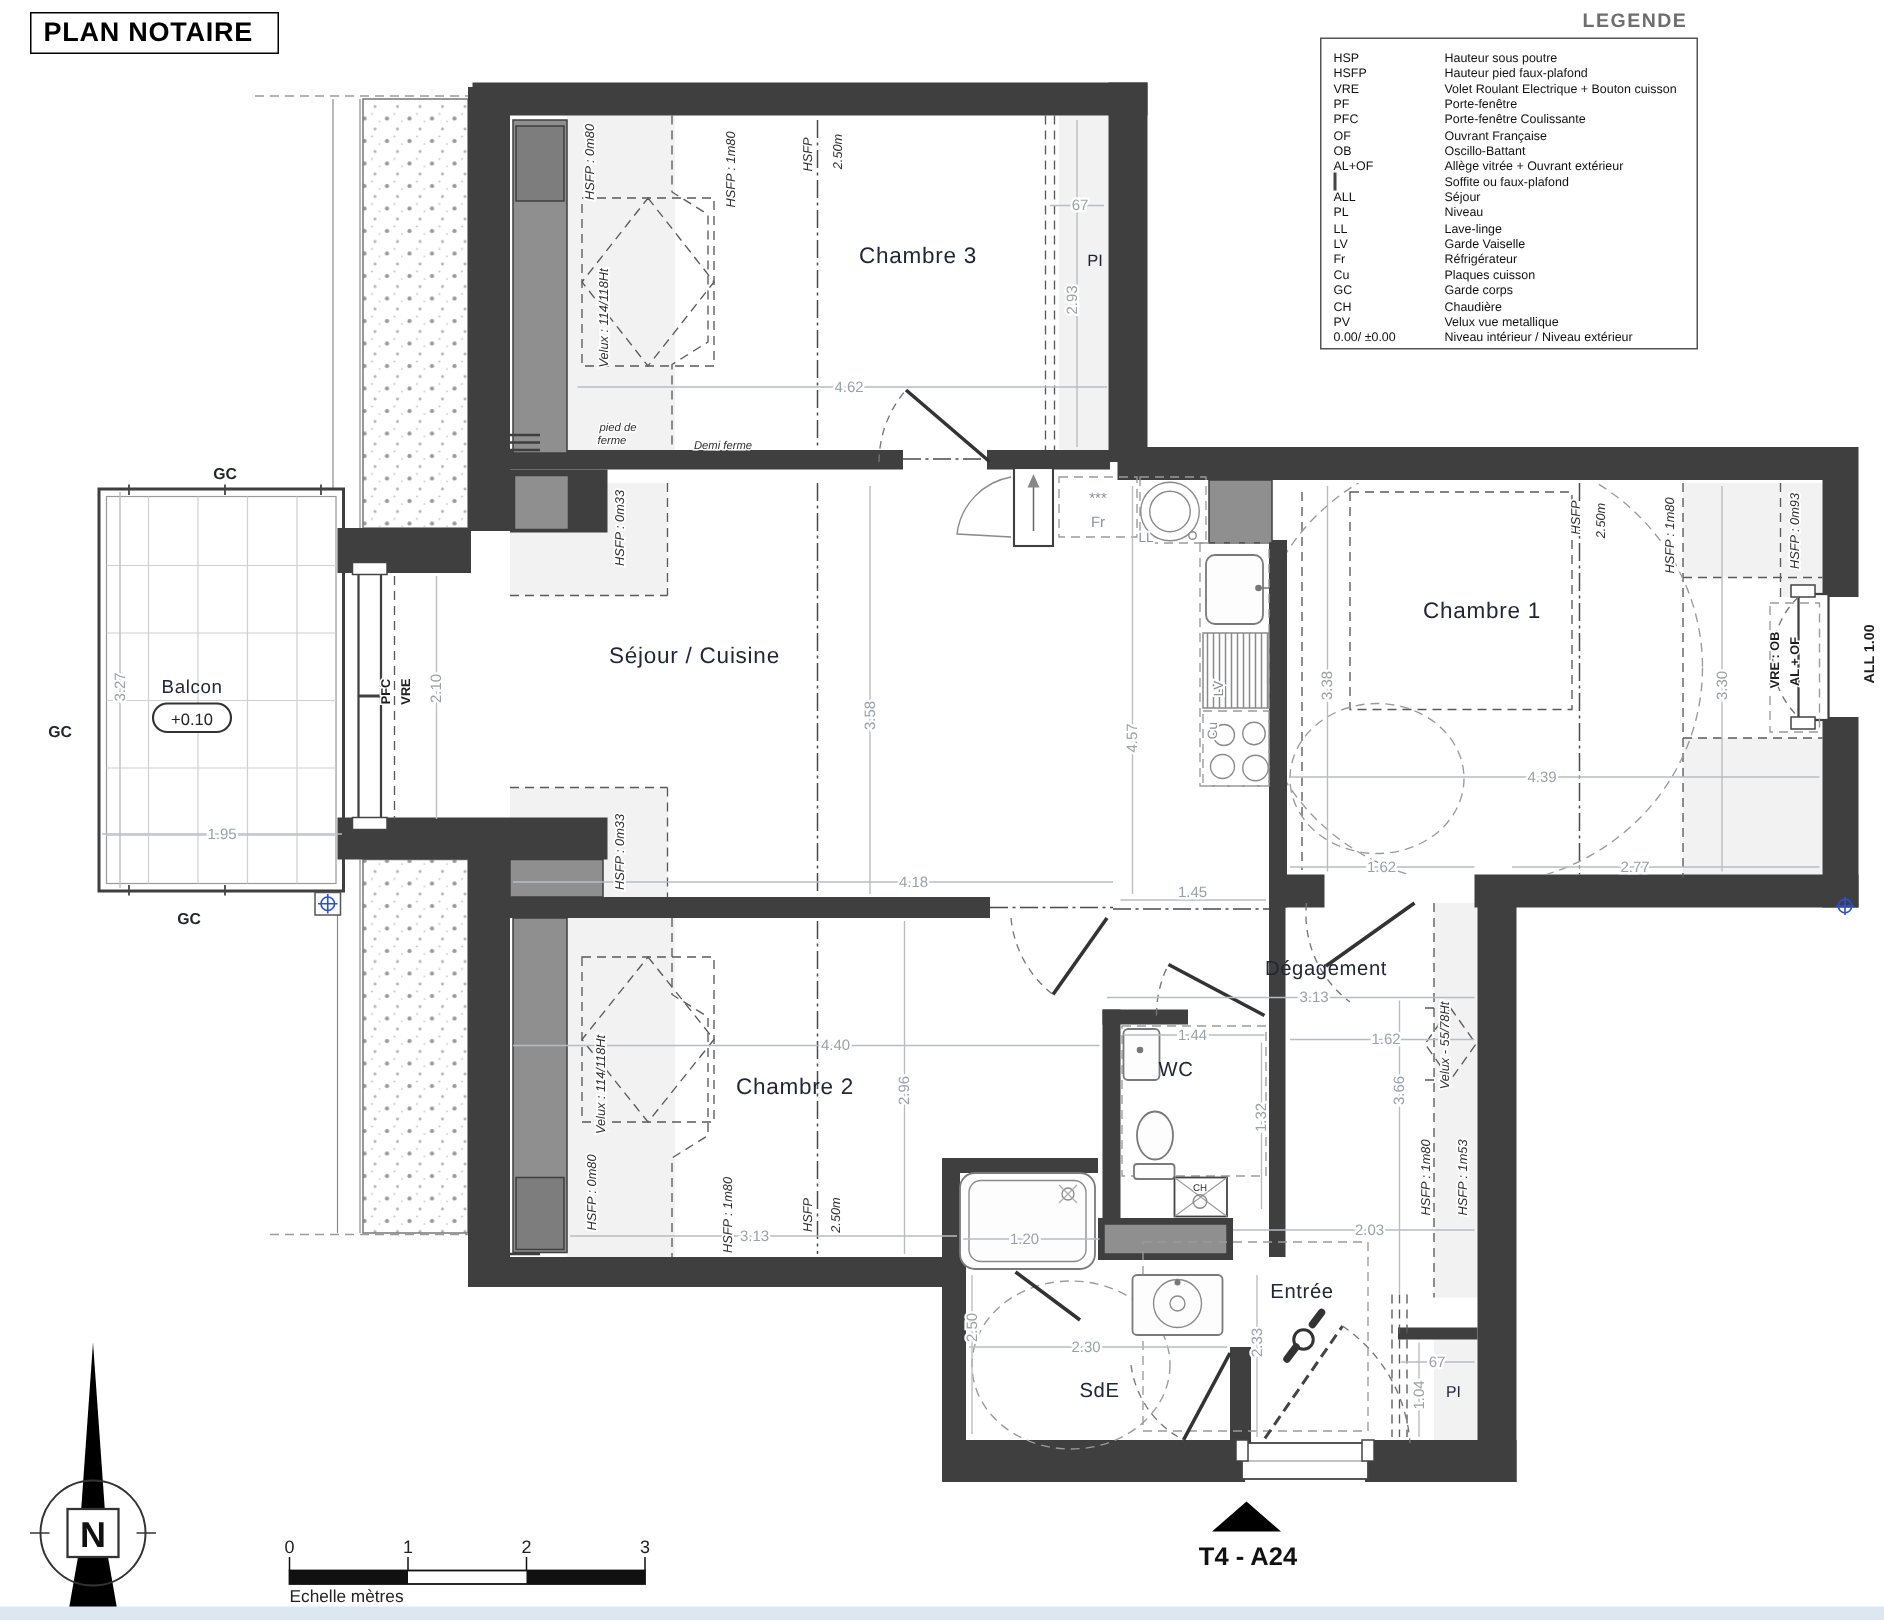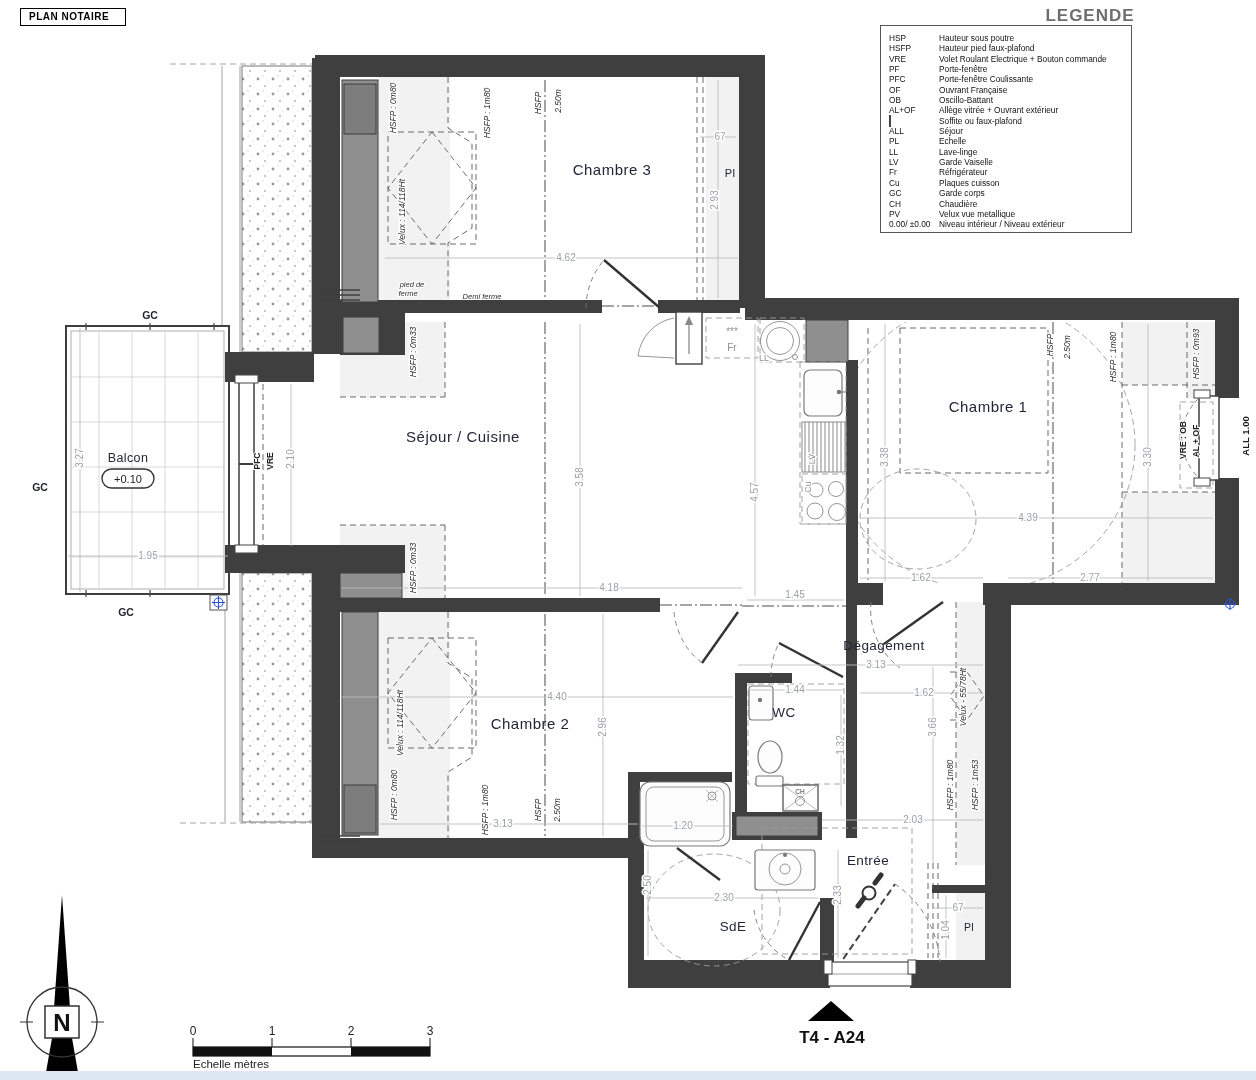--- a/index.html
+++ b/index.html
@@ -29,27 +29,27 @@
   .dashdot{stroke:#4a4a4a;stroke-width:1;fill:none;stroke-dasharray:12 3 2 3;}
   .dim   {stroke:#b8bcc0;stroke-width:.9;}
   .fix   {fill:#fdfdfd;stroke:#7a7a7a;stroke-width:1.2;}
   .fixl  {stroke:#8a8a8a;stroke-width:.9;fill:none;}
   .leaf  {stroke:#333;stroke-width:2.4;}
   .arc   {stroke:#777;stroke-width:.9;fill:none;stroke-dasharray:5 4;}
   .grid  {stroke:#cfcfcf;stroke-width:.8;}
   .blue  {stroke:#2a52d8;stroke-width:1.1;fill:none;}
   
   .plan-title{position:absolute;left:20px;top:8px;border:1.6px solid #000;background:#fff;
-      padding:2px 16px 3px 8px;font-weight:bold;font-size:10px;letter-spacing:.5px;color:#000;}
+      padding:2px 16px 3px 8px;font-weight:bold;font-size:18px;letter-spacing:.5px;color:#000;}
   .legend-title{position:absolute;left:1010px;top:6px;width:160px;text-align:center;
-      color:#6e6e6e;font-weight:bold;font-size:17px;letter-spacing:1px;}
+      color:#6e6e6e;font-weight:bold;font-size:13px;letter-spacing:1px;}
   .legend-box{position:absolute;left:880px;top:25px;width:252px;height:208px;border:1px solid #555;
       background:#fff;padding:7px 4px 0 8px;box-sizing:border-box;}
   .lrow{display:flex;font-size:8.3px;line-height:10.35px;color:#111;white-space:nowrap;}
-  .lrow .ab{width:50px;flex:none;}
+  .lrow .ab{width:74px;flex:none;}
   .swatch{width:36px;height:8px;margin-top:1px;border:1px solid #444;
       background:repeating-linear-gradient(135deg,#fff 0 3px,#666 3px 4.5px);}
   .bottom-strip{position:absolute;left:0;bottom:0;width:100%;height:9px;background:#dde7f1;}
 </style>
 </head>
 <body>
 
 <div id="canvas">
 
 <svg width="1256" height="1080" viewBox="0 0 1256 1080">
@@ -444,21 +444,21 @@
   <div class="lrow">
         <span class="ab">HSP</span>
         <span>Hauteur sous poutre</span>
       </div>
   <div class="lrow">
         <span class="ab">HSFP</span>
         <span>Hauteur pied faux-plafond</span>
       </div>
   <div class="lrow">
         <span class="ab">VRE</span>
-        <span>Volet Roulant Electrique + Bouton commande</span>
+        <span>Volet Roulant Electrique + Bouton cuisson</span>
       </div>
   <div class="lrow">
         <span class="ab">PF</span>
         <span>Porte-fenêtre</span>
       </div>
   <div class="lrow">
         <span class="ab">PFC</span>
         <span>Porte-fenêtre Coulissante</span>
       </div>
   <div class="lrow">
@@ -476,21 +476,21 @@
   <div class="lrow">
         <span class="ab"><span class="swatch"></span></span>
         <span>Soffite ou faux-plafond</span>
       </div>
   <div class="lrow">
         <span class="ab">ALL</span>
         <span>Séjour</span>
       </div>
   <div class="lrow">
         <span class="ab">PL</span>
-        <span>Echelle</span>
+        <span>Niveau</span>
       </div>
   <div class="lrow">
         <span class="ab">LL</span>
         <span>Lave-linge</span>
       </div>
   <div class="lrow">
         <span class="ab">LV</span>
         <span>Garde Vaiselle</span>
       </div>
   <div class="lrow">

